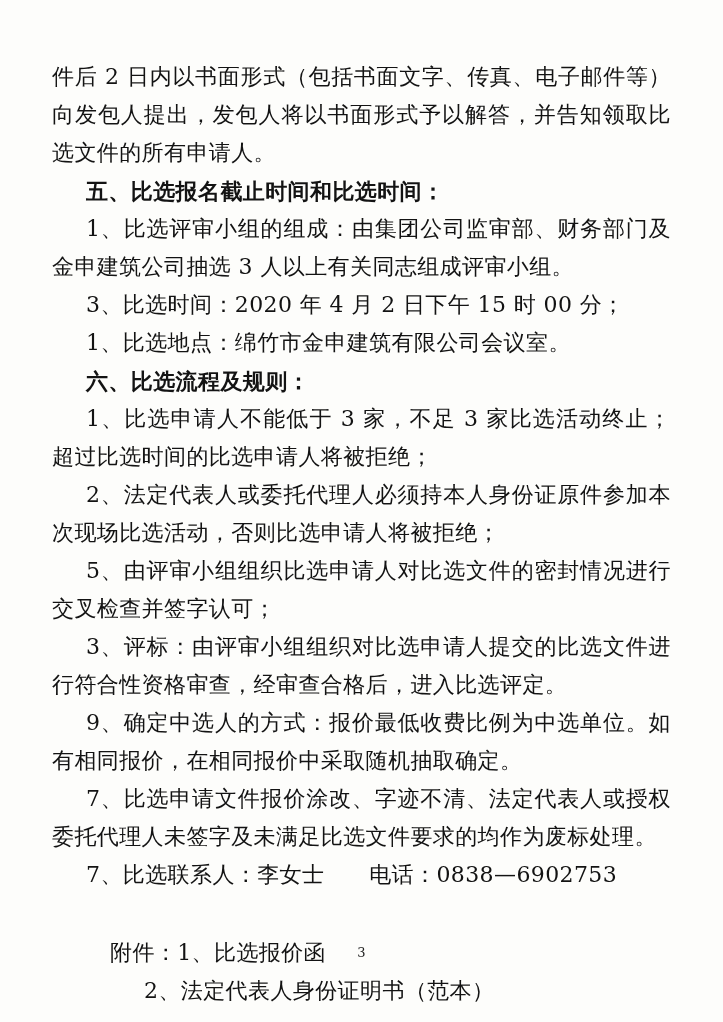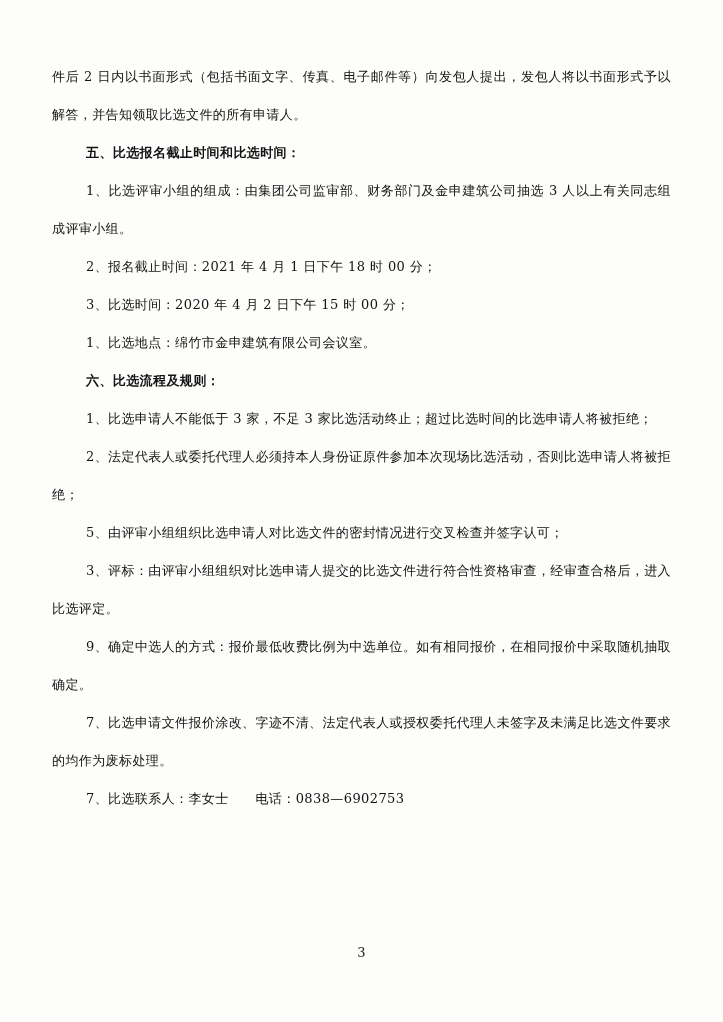--- a/index.html
+++ b/index.html
@@ -16,21 +16,21 @@
   }
   .page {
     position: relative;
     width: 723px;
     height: 1022px;
     background: #fdfdfb;
     box-sizing: border-box;
     padding: 58px 52px 20px 52px;
   }
   .doc-body {
-    font-size: 13px;
+    font-size: 22px;
     line-height: 38px;
     letter-spacing: 0.4px;
     color: #131313;
   }
   .para {
     margin: 0 0 0 0;
     text-align: justify;
     text-justify: inter-ideograph;
   }
   .indent-1 { text-indent: 0; }
@@ -60,21 +60,20 @@
 <div class="page">
 
   <div class="doc-body">
 
     <p class="para indent-1">件后 2 日内以书面形式（包括书面文字、传真、电子邮件等）向发包人提出，发包人将以书面形式予以解答，并告知领取比选文件的所有申请人。</p>
 
     <p class="para indent-2 bold">五、比选报名截止时间和比选时间：</p>
 
     <p class="para indent-2">1、比选评审小组的组成：由集团公司监审部、财务部门及金申建筑公司抽选 3 人以上有关同志组成评审小组。</p>
 
-    <p class="para indent-2">2、报名截止时间：2021 年 4 月 1 日下午 18 时 00 分；</p>
 
     <p class="para indent-2">3、比选时间：2020 年 4 月 2 日下午 15 时 00 分；</p>
 
     <p class="para indent-2">1、比选地点：绵竹市金申建筑有限公司会议室。</p>
 
     <p class="para indent-2 bold">六、比选流程及规则：</p>
 
     <p class="para indent-2">1、比选申请人不能低于 3 家，不足 3 家比选活动终止；超过比选时间的比选申请人将被拒绝；</p>
 
     <p class="para indent-2">2、法定代表人或委托代理人必须持本人身份证原件参加本次现场比选活动，否则比选申请人将被拒绝；</p>
@@ -82,18 +81,22 @@
     <p class="para indent-2">5、由评审小组组织比选申请人对比选文件的密封情况进行交叉检查并签字认可；</p>
 
     <p class="para indent-2">3、评标：由评审小组组织对比选申请人提交的比选文件进行符合性资格审查，经审查合格后，进入比选评定。</p>
 
     <p class="para indent-2">9、确定中选人的方式：报价最低收费比例为中选单位。如有相同报价，在相同报价中采取随机抽取确定。</p>
 
     <p class="para indent-2">7、比选申请文件报价涂改、字迹不清、法定代表人或授权委托代理人未签字及未满足比选文件要求的均作为废标处理。</p>
 
     <p class="para indent-2">7、比选联系人：李女士　　电话：0838—6902753</p>
 
+    <div class="attach-block">
+      <p class="para attach-line-1">附件：1、比选报价函</p>
+      <p class="para attach-line-2">2、法定代表人身份证明书（范本）</p>
+    </div>
 
   </div>
 
   <div class="page-number">3</div>
 
 </div>
 
 </body></html>

